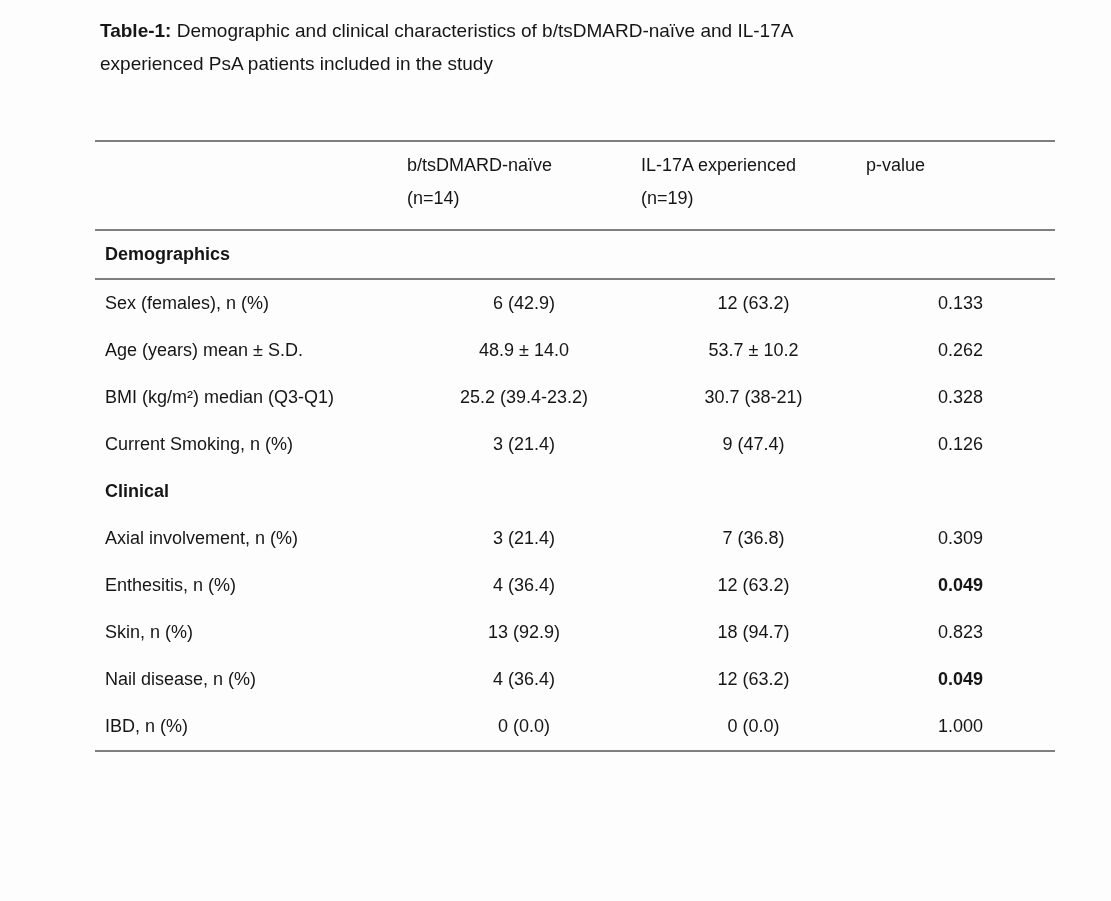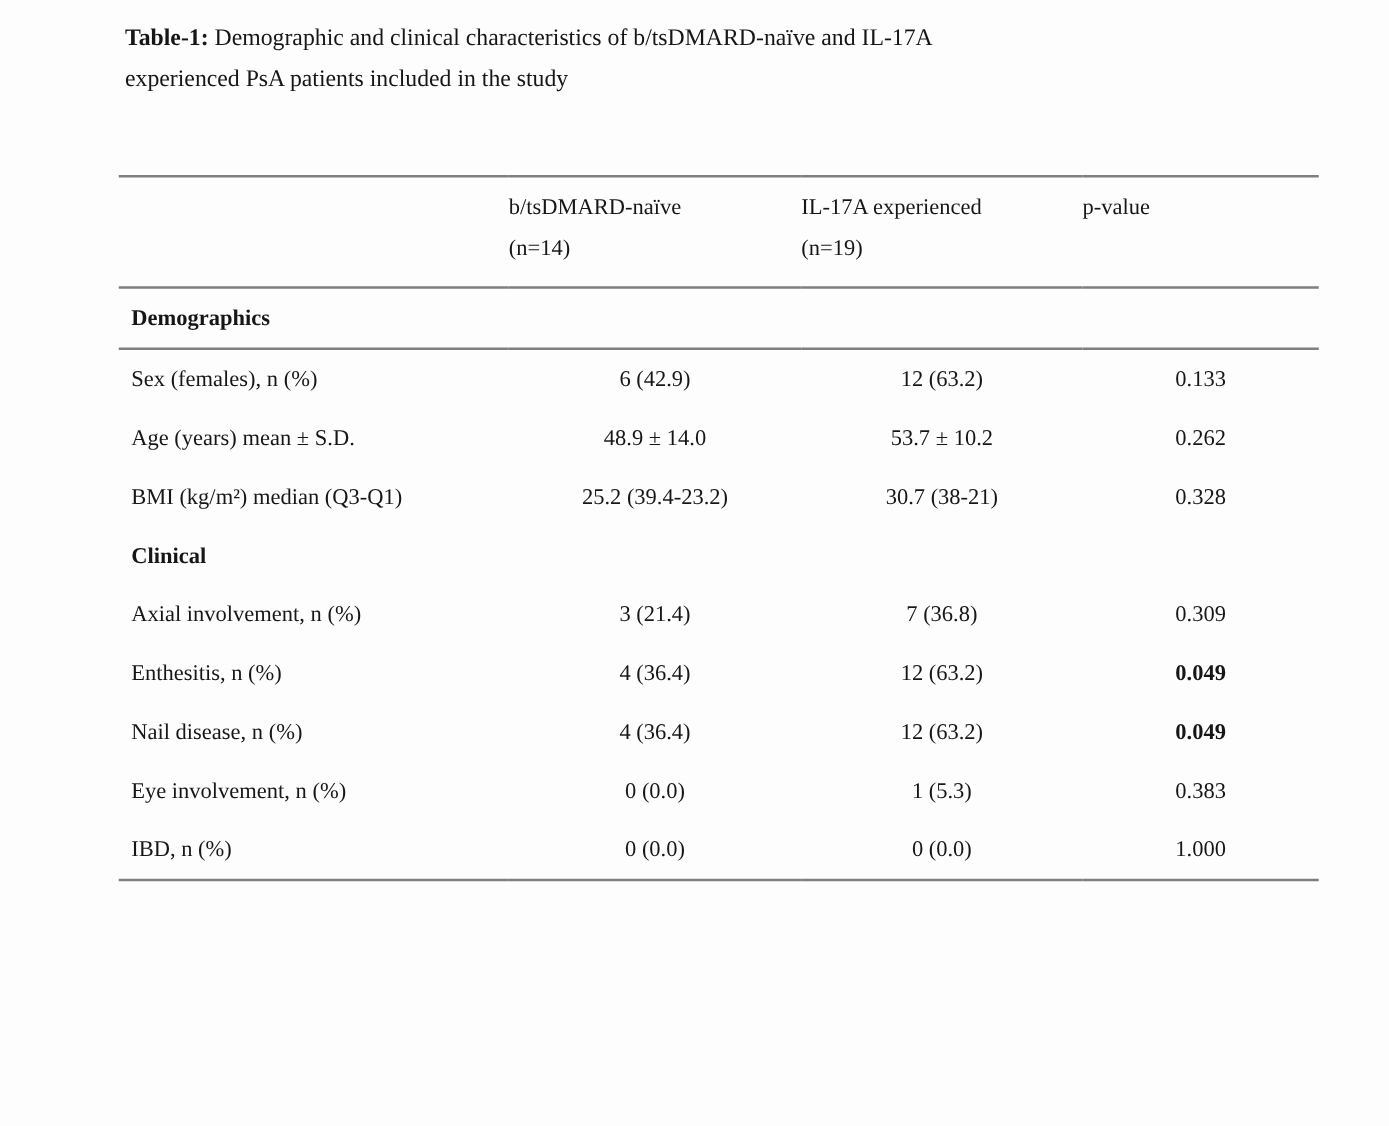--- a/index.html
+++ b/index.html
@@ -9,21 +9,20 @@
   body {
     width: 1111px;
     height: 901px;
     background: #fdfdfd;
     color: #161616;
     font-family: "Liberation Sans", sans-serif;
     overflow: hidden;
   }
   .page {
     padding: 14px 0 4px 100px;
-    font-family: Liberation Serif, serif;
   }
   .caption {
     font-size: 19px;
     line-height: 33px;
     color: #161616;
   }
   .caption .prefix {
     font-weight: bold;
   }
   table.data-table {
@@ -128,46 +127,52 @@
           <td>48.9 ± 14.0</td>
           <td>53.7 ± 10.2</td>
           <td>0.262</td>
         </tr>
         <tr class="data-row">
           <td class="label">BMI (kg/m²) median (Q3-Q1)</td>
           <td>25.2 (39.4-23.2)</td>
           <td>30.7 (38-21)</td>
           <td>0.328</td>
         </tr>
+        <tr class="data-row">
+          <td class="label">Current Smoking, n (%)</td>
+          <td>3 (21.4)</td>
+          <td>9 (47.4)</td>
+          <td>0.126</td>
+        </tr>
         <tr class="section-row">
           <td colspan="4">Clinical</td>
         </tr>
         <tr class="data-row">
           <td class="label">Axial involvement, n (%)</td>
           <td>3 (21.4)</td>
           <td>7 (36.8)</td>
           <td>0.309</td>
         </tr>
         <tr class="data-row">
           <td class="label">Enthesitis, n (%)</td>
           <td>4 (36.4)</td>
           <td>12 (63.2)</td>
           <td class="bold">0.049</td>
         </tr>
         <tr class="data-row">
+          <td class="label">Skin, n (%)</td>
+          <td>13 (92.9)</td>
+          <td>18 (94.7)</td>
+          <td>0.823</td>
+        </tr>
+        <tr class="data-row">
           <td class="label">Nail disease, n (%)</td>
           <td>4 (36.4)</td>
           <td>12 (63.2)</td>
           <td class="bold">0.049</td>
-        </tr>
-        <tr class="data-row">
-          <td class="label">Eye involvement, n (%)</td>
-          <td>0 (0.0)</td>
-          <td>1 (5.3)</td>
-          <td>0.383</td>
         </tr>
         <tr class="data-row">
           <td class="label">IBD, n (%)</td>
           <td>0 (0.0)</td>
           <td>0 (0.0)</td>
           <td>1.000</td>
         </tr>
       </tbody>
   </table>
 

